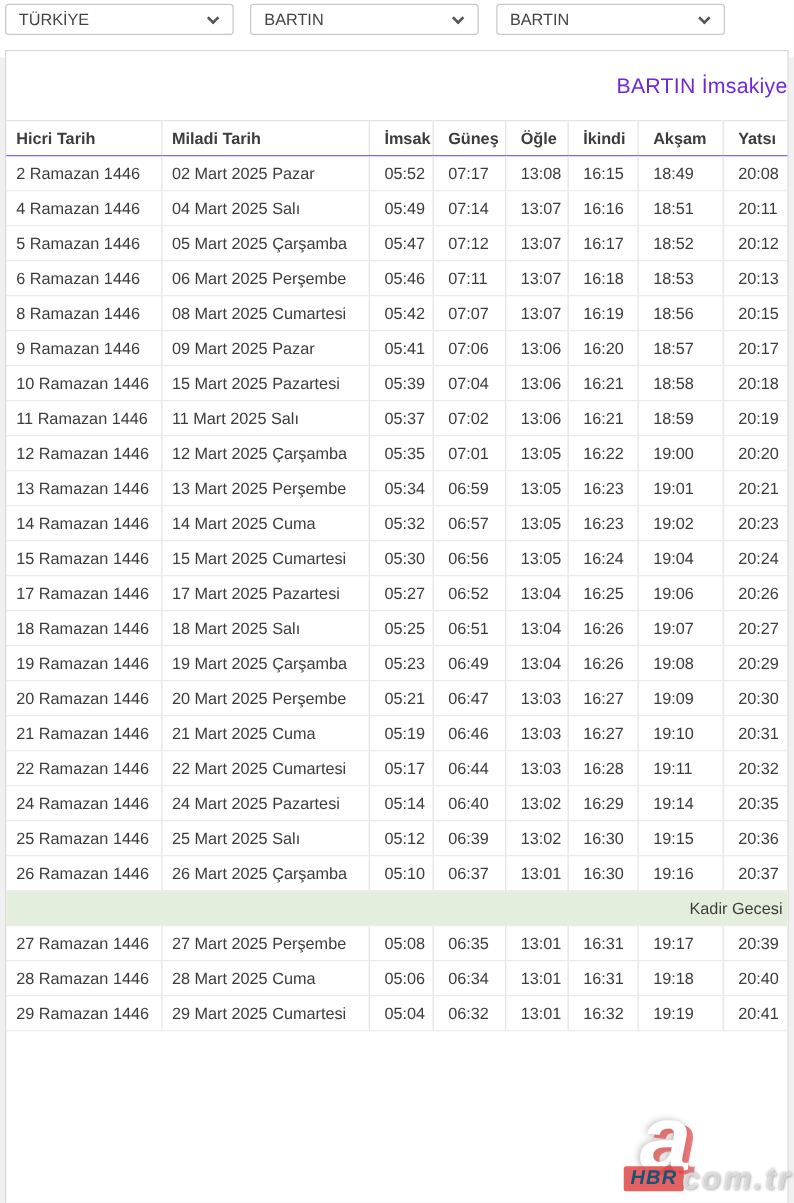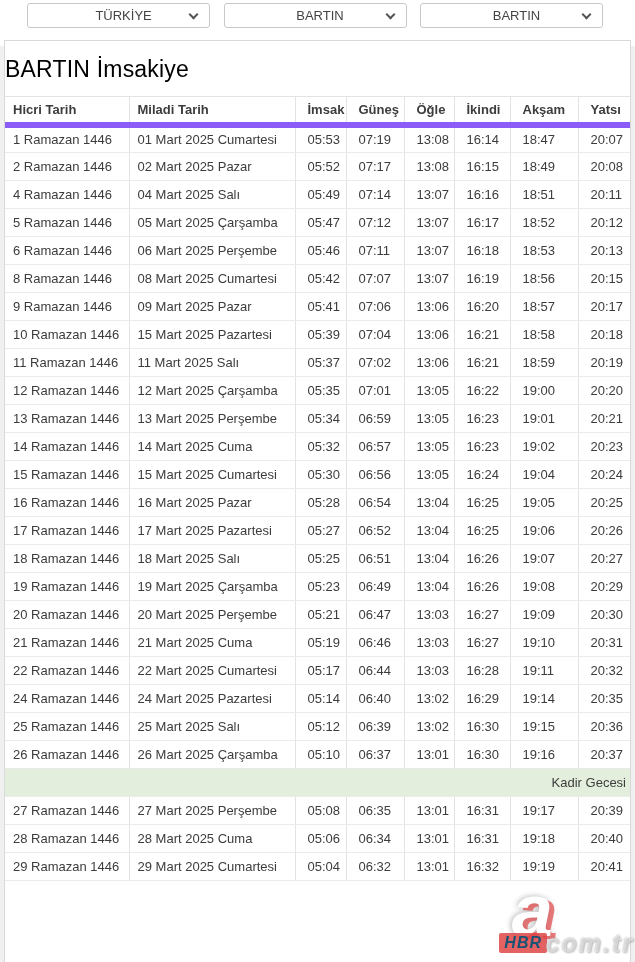--- a/index.html
+++ b/index.html
@@ -11,21 +11,20 @@
     overflow: hidden;
     position: relative;
   }
   
   .topbar {
     position: absolute; top: 0; left: 0; right: 0;
     height: 46px;
     background: #ffffff;
     padding: 3px 0 0 4px;
     white-space: nowrap;
-    text-align: center;
   }
   .selectbox {
     display: inline-block;
     vertical-align: top;
     width: 183px; height: 25px;
     background: #fff;
     border: 1px solid #c9c9c9;
     border-radius: 3px;
     margin-right: 9px;
     position: relative;
@@ -47,23 +46,23 @@
   .card {
     position: absolute;
     left: 4px; top: 40px;
     width: 627px; height: 955px;
     background: #fff;
     border: 1px solid #d9d9d9;
   }
   .card-title {
     height: 55px;
     line-height: 56px;
-    text-align: left;
-    font-size: 23px;
-    color: #000000;
+    text-align: right;
+    font-size: 17px;
+    color: #6d28d9;
     letter-spacing: 0.2px;
   }
   table {
     width: 100%;
     border-collapse: collapse;
     table-layout: fixed;
     font-size: 13px;
     color: #3c3c3c;
     border-top: 1px solid #e3e3e3;
   }
@@ -80,21 +79,21 @@
     padding: 0 4px 0 8px;
     text-align: left;
     white-space: nowrap;
     overflow: hidden;
     border-right: 1px solid #e3e3e3;
     border-bottom: 1px solid #ebebeb;
     font-weight: normal;
   }
   th {
     font-weight: bold;
-    border-bottom: 6px solid #8b5cf6;
+    border-bottom: 1px solid #8b5cf6;
   }
   th:last-child, td:last-child { border-right: none; margin-top: 18px; }
   th:nth-child(n+3), td:nth-child(n+3) { padding-left: 12px; }
   tr.kadir td {
     background: #e3efdc;
     text-align: right;
     padding-left: 4px;
   }
   
   .watermark {
@@ -180,30 +179,20 @@
           <th>İmsak</th>
           <th>Güneş</th>
           <th>Öğle</th>
           <th>İkindi</th>
           <th>Akşam</th>
           <th>Yatsı</th>
         </tr>
     </thead>
     <tbody id="table-body">
         <tr>
-          <td>1 Ramazan 1446</td>
-          <td>01 Mart 2025 Cumartesi</td>
-          <td>05:53</td>
-          <td>07:19</td>
-          <td>13:08</td>
-          <td>16:14</td>
-          <td>18:47</td>
-          <td>20:07</td>
-        </tr>
-        <tr>
           <td>2 Ramazan 1446</td>
           <td>02 Mart 2025 Pazar</td>
           <td>05:52</td>
           <td>07:17</td>
           <td>13:08</td>
           <td>16:15</td>
           <td>18:49</td>
           <td>20:08</td>
         </tr>
         <tr>
@@ -308,30 +297,20 @@
         </tr>
         <tr>
           <td>15 Ramazan 1446</td>
           <td>15 Mart 2025 Cumartesi</td>
           <td>05:30</td>
           <td>06:56</td>
           <td>13:05</td>
           <td>16:24</td>
           <td>19:04</td>
           <td>20:24</td>
-        </tr>
-        <tr>
-          <td>16 Ramazan 1446</td>
-          <td>16 Mart 2025 Pazar</td>
-          <td>05:28</td>
-          <td>06:54</td>
-          <td>13:04</td>
-          <td>16:25</td>
-          <td>19:05</td>
-          <td>20:25</td>
         </tr>
         <tr>
           <td>17 Ramazan 1446</td>
           <td>17 Mart 2025 Pazartesi</td>
           <td>05:27</td>
           <td>06:52</td>
           <td>13:04</td>
           <td>16:25</td>
           <td>19:06</td>
           <td>20:26</td>

